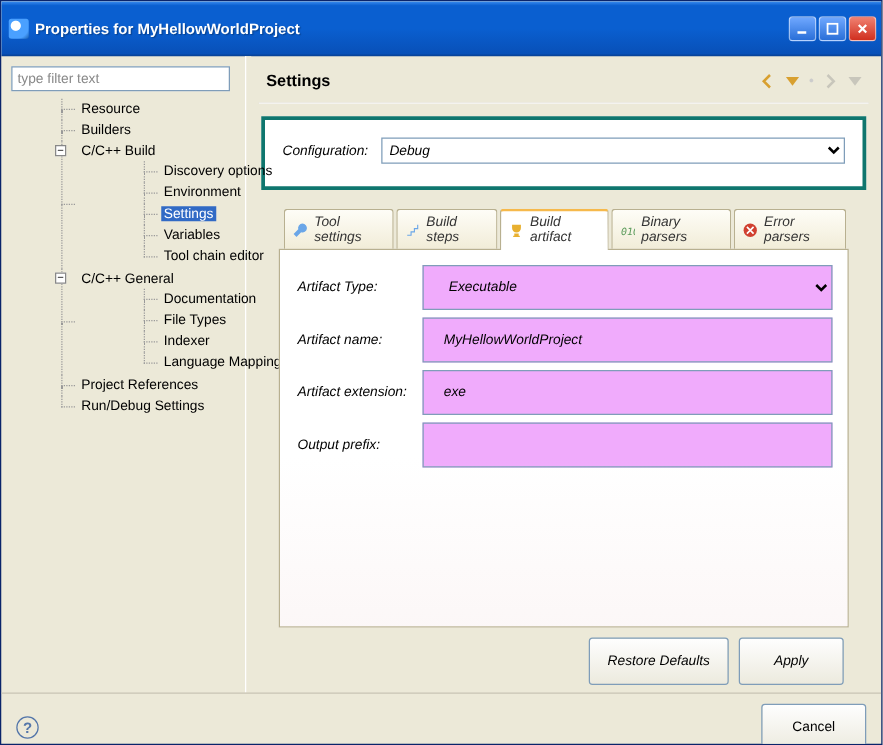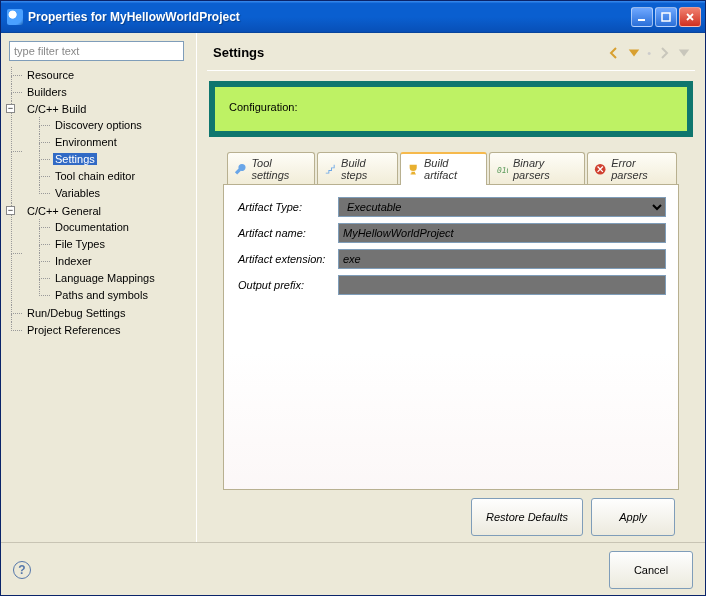--- a/index.html
+++ b/index.html
@@ -8,21 +8,21 @@
     font-family: Tahoma, Arial, sans-serif;
     font-size: 11px;
     background: #ece9d8;
     width: 706px;
     height: 596px;
     overflow: hidden;
     border: 1px solid #0a246a;
   }
   
   .titlebar {
-    height: 32px;
+    height: 44px;
     background: linear-gradient(to bottom, #3b8df0 0%, #0a5fd0 8%, #0a5fd0 50%, #0850b8 95%, #083f90 100%);
     display: flex;
     align-items: center;
     padding: 0 4px;
     color: #fff;
   }
   .titlebar .app-icon {
     width: 16px; height: 16px; margin: 0 5px 0 2px;
     background: radial-gradient(circle at 35% 35%, #fff 0 25%, #4aa0ff 30% 70%, #1a5fb0 100%);
     border-radius: 2px;
@@ -45,21 +45,21 @@
     width: 195px; padding: 8px 6px 6px 8px;
     display:flex; flex-direction:column;
   }
   .filter {
     width: 175px; height: 20px; border:1px solid #7f9db9; padding:2px 4px;
     font: inherit; background:#fff; color:#888;
   }
   .tree { margin-top: 6px; user-select:none; color:#000; }
   .tree ul { list-style:none; margin:0; padding-left: 14px; }
   .tree > ul { padding-left:2px; }
-  .tree li { position:relative; padding: 1px 0 1px 14px; line-height:15px; white-space:nowrap;}
+  .tree li { position:relative; padding: 1px 0 1px 14px; line-height:15px; white-space:nowrap;margin-left:38px;}
   .tree li::before {
     content:""; position:absolute; left:0; top:0; bottom:50%;
     border-left:1px dotted #999; border-bottom:1px dotted #999; width:10px;
   }
   .tree li::after {
     content:""; position:absolute; left:0; top:50%; bottom:0;
     border-left:1px dotted #999;
   }
   .tree li:last-child::after { display:none; }
   .tree .expander {
@@ -74,22 +74,22 @@
   }
   .right-pane {
     flex:1; display:flex; flex-direction:column; padding: 6px 10px 6px 6px;
   }
   .heading-row { display:flex; align-items:center; padding: 6px 4px 10px 6px;}
   .heading-row h1 { font-size:13px; font-weight:bold; margin:0; flex:1; }
   .nav-arrows { display:flex; gap:6px; align-items:center; }
   .nav-arrows .arr { width:14px; height:14px; display:flex; align-items:center; justify-content:center;}
   .hr { height:1px; background:#c8c4b4; border-bottom:1px solid #fff; margin-bottom:10px;}
   .config-block {
-    background:#bef264; border:6px solid #0f766e; padding:14px 14px 18px 14px;
-    display:flex; align-items:center; gap:10px; margin: 0 2px 14px 2px;
+    background:#ffffff; border:3px solid #0f766e; padding:14px 14px 18px 14px;
+    display:flex; align-items:center; gap:10px; margin: 0 2px 14px 2px; font-style: italic;
   }
   .config-block label { }
   .config-block select {
     flex:1; height:21px; border:1px solid #7f9db9; background:#fff; font:inherit; padding:1px 2px;
   }
   .tabs-wrap { margin: 0 16px; flex:1; display:flex; flex-direction:column; min-height:0;font-style:italic;}
   .tabbar { display:flex; align-items:flex-end; position:relative; padding-left:4px;}
   .tab {
     display:flex; align-items:center; gap:5px; padding:4px 8px 4px 6px;
     border:1px solid #b8b090; border-bottom:none;
@@ -103,21 +103,21 @@
     border-top:2px solid #f6b94c; padding-top:3px;
   }
   .tab .ticon { width:14px; height:14px; display:flex; align-items:center; justify-content:center;}
   .tabpanel {
     border:1px solid #b8b090; background:#fff; flex:1; padding:12px 12px 8px 14px;
     position:relative;
   }
   .form-row { display:flex; align-items:center; margin-bottom:6px; }
   .form-row .lbl { width:100px; }
   .form-row select, .form-row input[type=text]{
-    flex:1; height:20px; border:1px solid #7f9db9; font:inherit; padding:1px 4px; background:#737373;
+    flex:1; height:36px; border:1px solid #7f9db9; font:inherit; padding:1px 16px; background:#f0abfc;
   }
   .panel-buttons { display:flex; gap:8px; justify-content:flex-end; padding:8px 4px 0 0;}
   .xp-btn {
     min-width:84px; height:38px; border:1px solid #7f9db9; border-radius:3px;
     background:linear-gradient(to bottom,#fefefe,#eceade);
     font:inherit; padding:2px 14px; cursor:pointer;
   }
   .footer {
     display:flex; align-items:center; padding:8px 12px 10px 12px;
     border-top:1px solid #c8c4b4;
@@ -165,32 +165,31 @@
     <div class="left-pane">
       <input class="filter" type="text" value="type filter text" style="">
       <nav class="tree">
         <ul id="tree-root">
             <li><span class="node-label">Resource</span></li>
             <li><span class="node-label">Builders</span></li>
             <li><span class="expander">−</span><span class="node-label">C/C++ Build</span><ul>
                 <li><span class="node-label">Discovery options</span></li>
                 <li><span class="node-label">Environment</span></li>
                 <li><span class="node-label selected">Settings</span></li>
+                <li><span class="node-label">Variables</span></li>
                 <li><span class="node-label">Tool chain editor</span></li>
-                <li><span class="node-label">Variables</span></li>
               </ul></li>
             <li><span class="expander">−</span><span class="node-label">C/C++ General</span><ul>
                 <li><span class="node-label">Documentation</span></li>
                 <li><span class="node-label">File Types</span></li>
                 <li><span class="node-label">Indexer</span></li>
                 <li><span class="node-label">Language Mappings</span></li>
-                <li><span class="node-label">Paths and symbols</span></li>
               </ul></li>
+            <li><span class="node-label">Project References</span></li>
             <li><span class="node-label">Run/Debug Settings</span></li>
-            <li><span class="node-label">Project References</span></li>
           </ul>
       </nav>
     </div>
 
     <div class="divider"></div>
 
     <div class="right-pane">
       <div class="heading-row">
         <h1>Settings</h1>
         <div class="nav-arrows">
@@ -214,20 +213,23 @@
             <svg viewBox="0 0 8 8">
                 <path d="M1 2 L4 6 L7 2 Z" fill="#888"></path>
               </svg>
           </span>
         </div>
       </div>
       <div class="hr"></div>
 
       <div class="config-block">
         <label>Configuration:</label>
+        <select>
+          <option>Debug</option>
+        </select>
       </div>
 
       <div class="tabs-wrap">
         <div class="tabbar" id="tabbar">
             <div class="tab">
               <span class="ticon">
                 <svg viewBox="0 0 14 14">
                   <path d="M9 1a4 4 0 0 0-3.8 5.2L1 10.4l2.6 2.6 4.2-4.2A4 4 0 1 0 9 1z" fill="#6aa6e8"></path>
                 </svg>
               </span>

